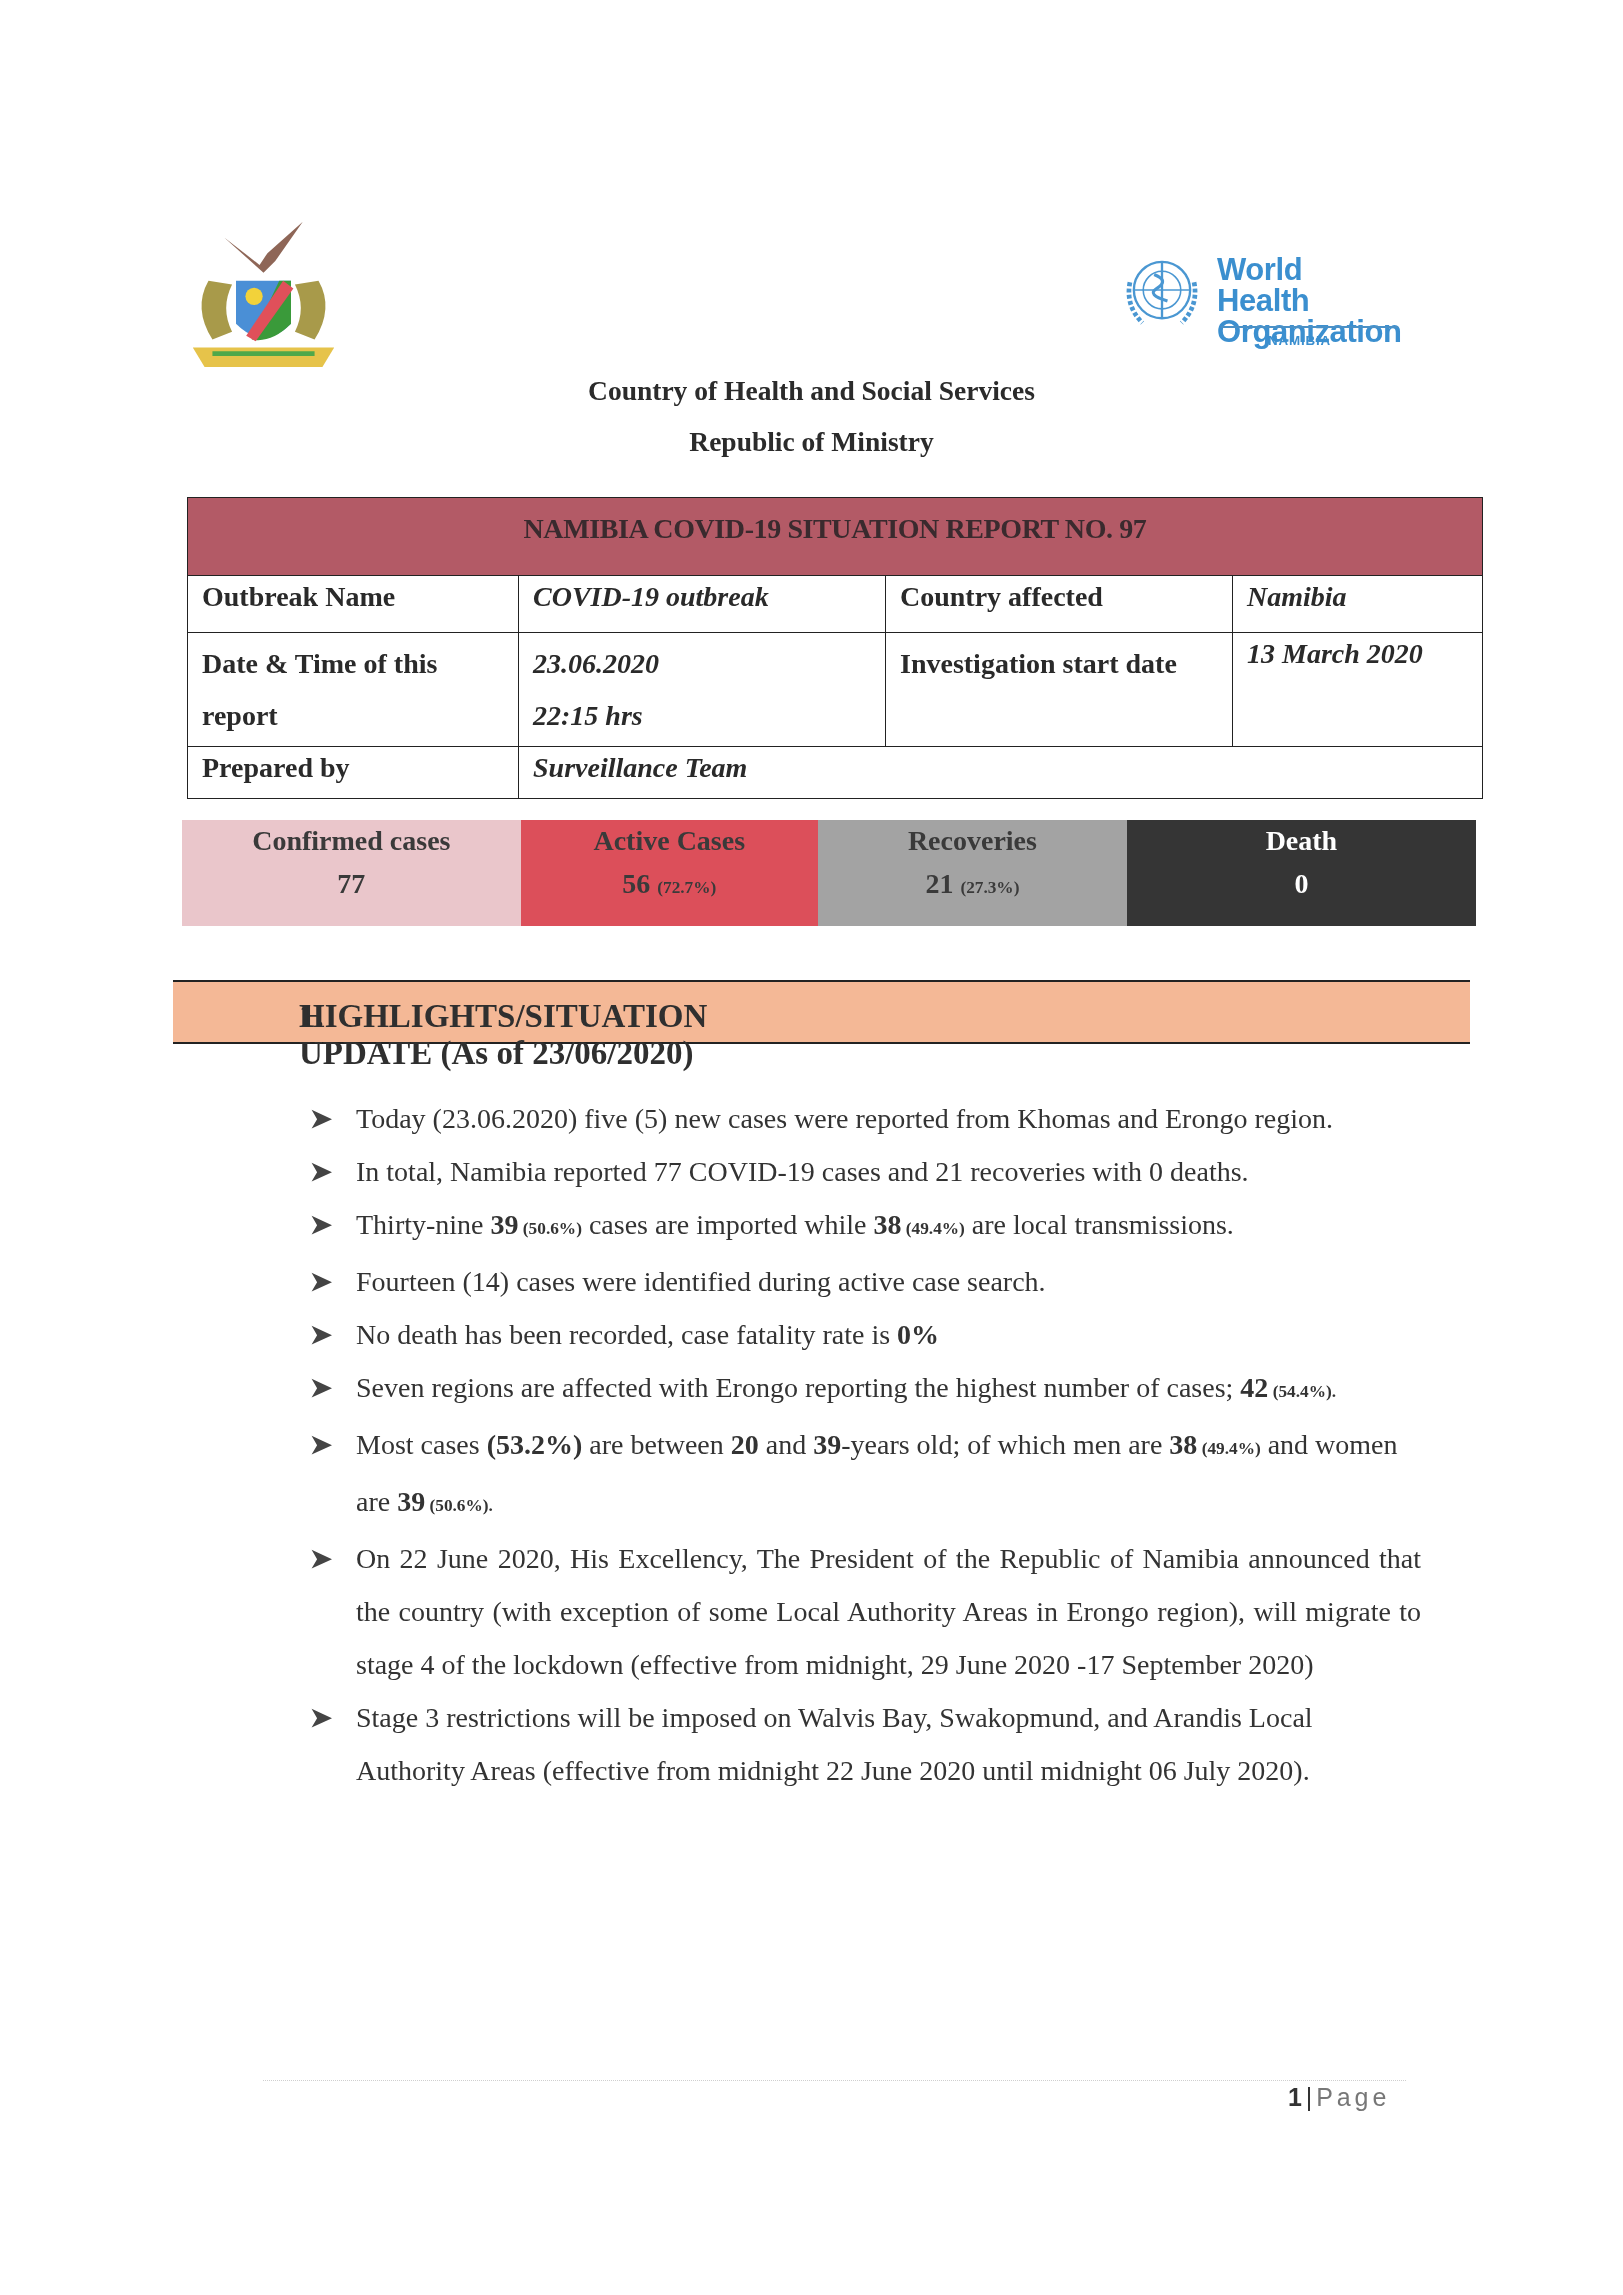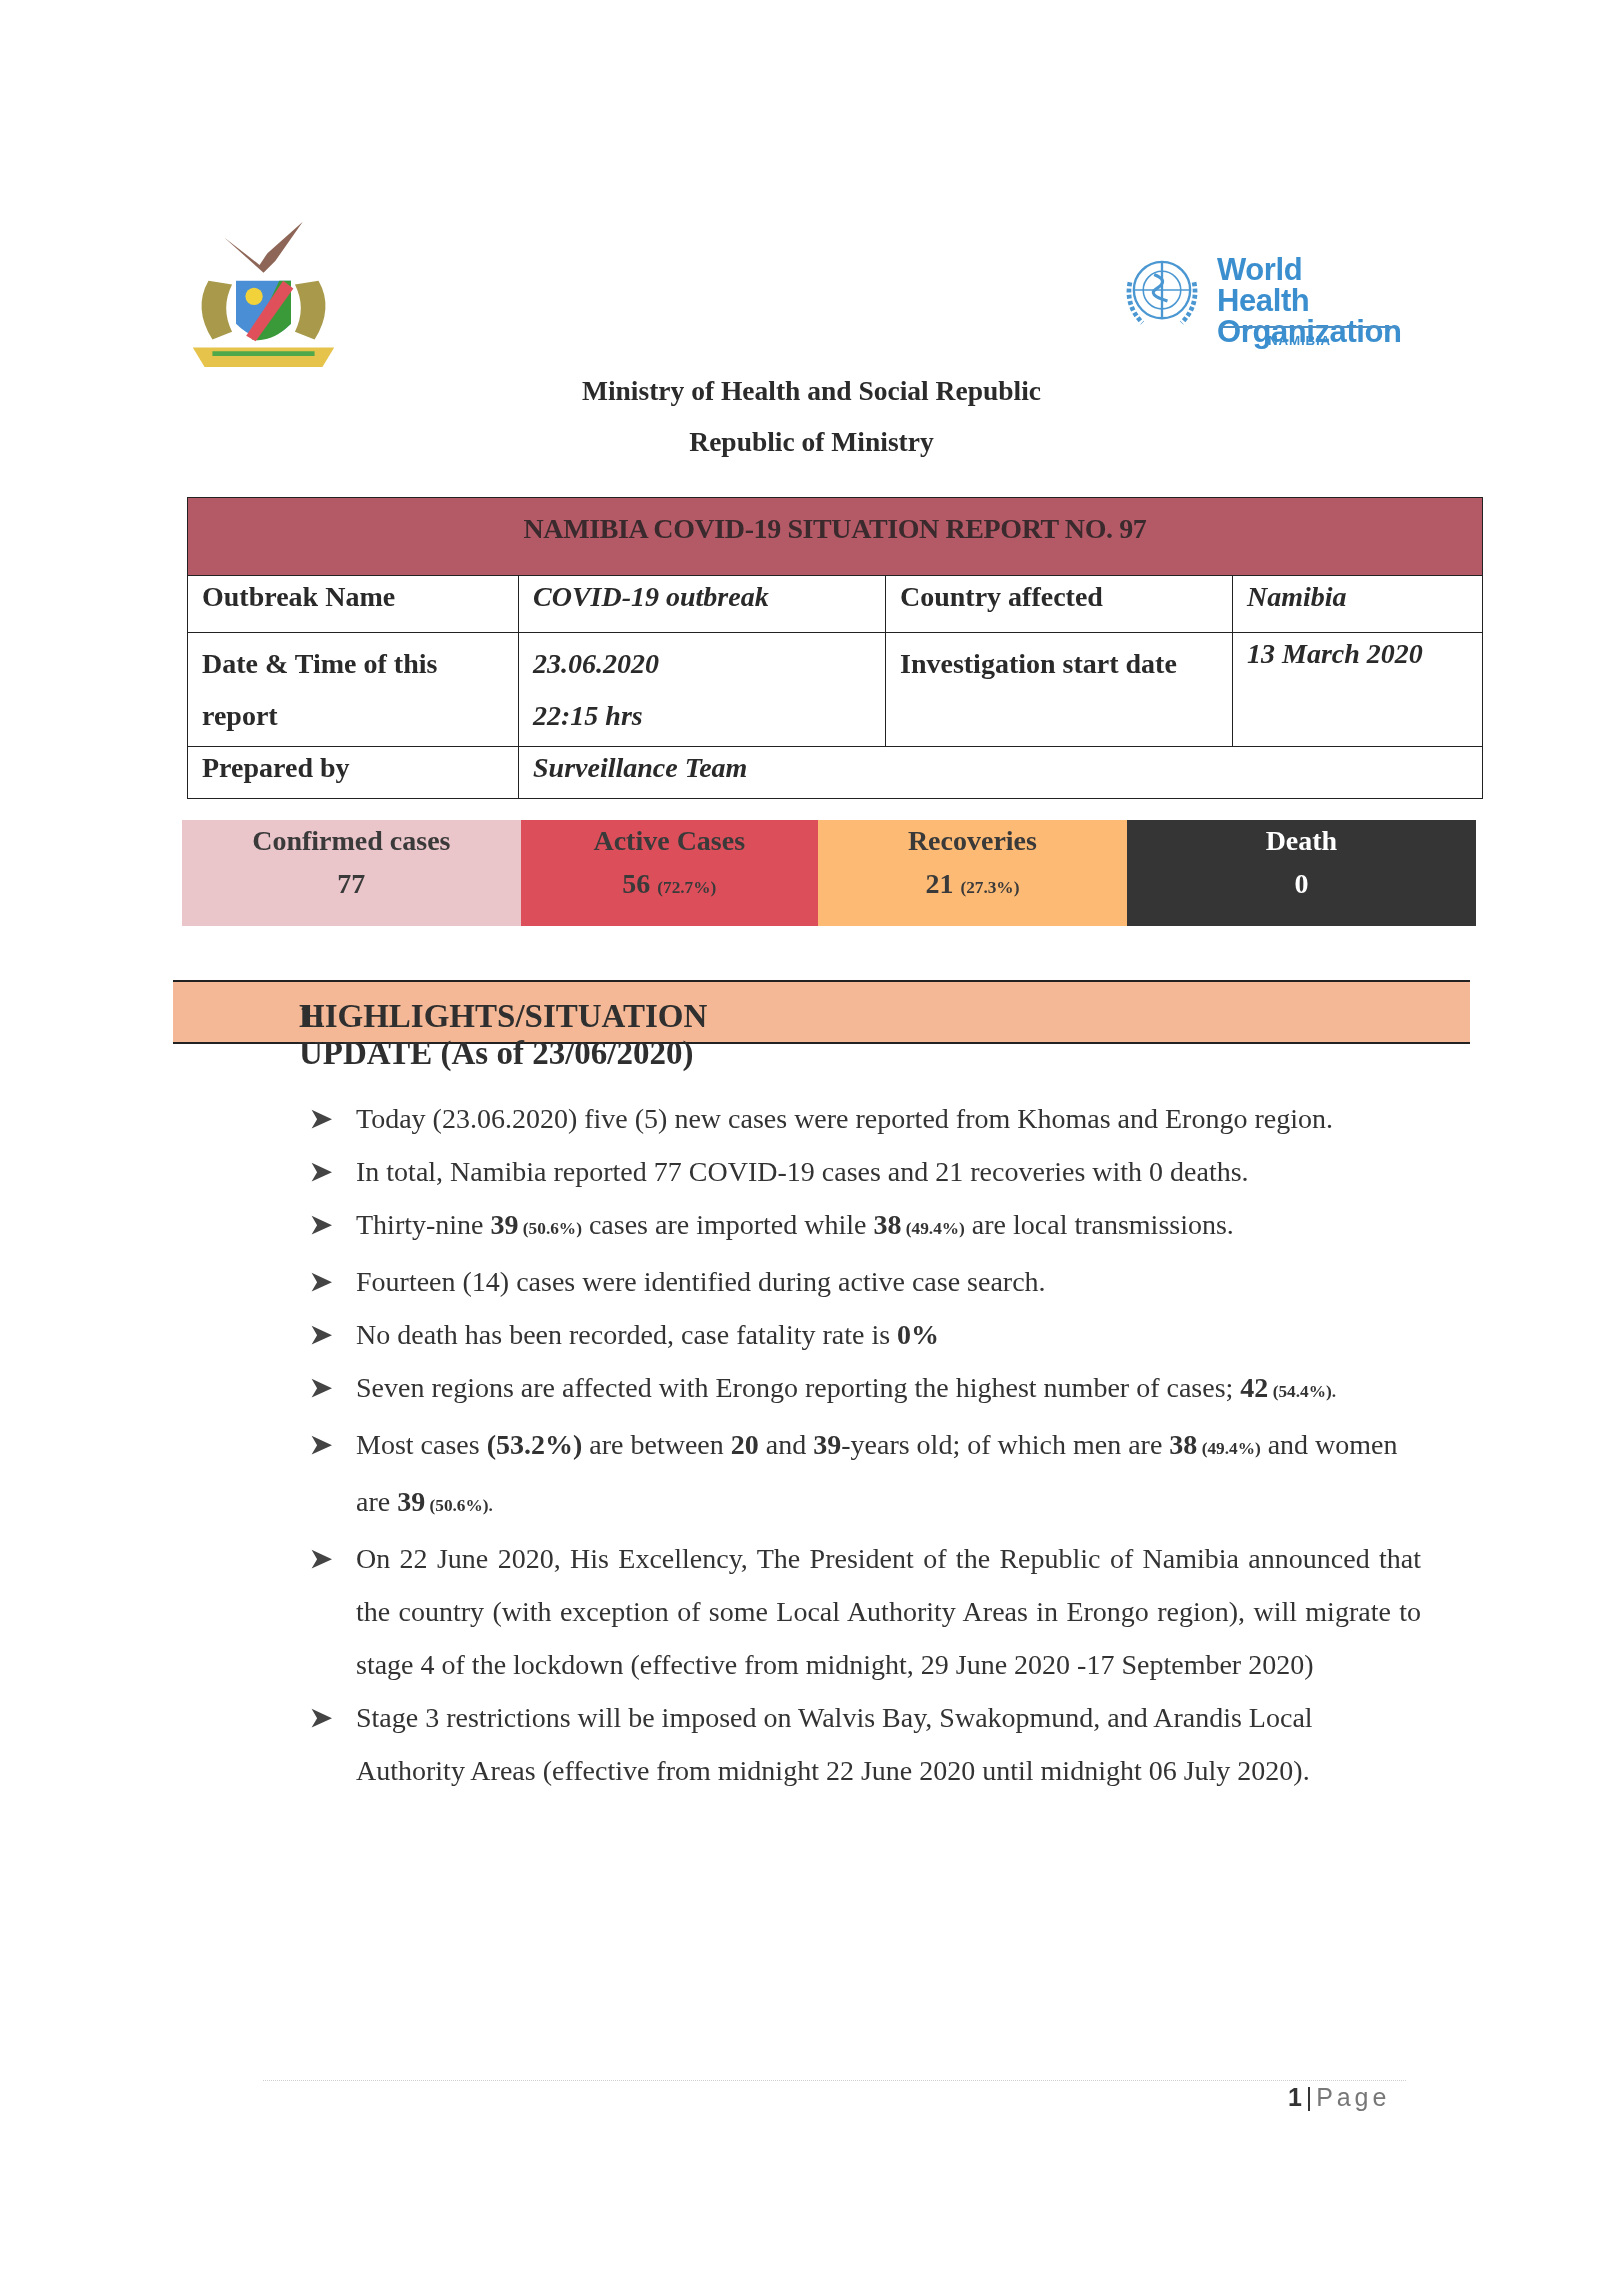--- a/index.html
+++ b/index.html
@@ -30,21 +30,21 @@
   .info .tall { line-height: 52px; }
 
   
   .stats { left: 182px; top: 820px; width: 1294px; height: 106px; display: flex; }
   .stat { display: flex; flex-direction: column; align-items: center; justify-content: flex-start; padding-top: 4.7px;
           font-weight: bold; font-size: 28px; color: #3a3a3a; }
   .stat .num { margin-top: 11px; }
   .stat .pct { font-size: 17.3px; font-weight: bold; }
   .s1 { width: 353px; background: #eac6cb; }
   .s2 { width: 310px; background: #dc4f5a; }
-  .s3 { width: 322px; background: #fdba74; }
+  .s3 { width: 322px; background: #a3a3a3; }
   .s4 { width: 364px; background: #353535; color: #ffffff; }
 
   
   .section { left: 173px; top: 980px; width: 1297px; height: 60px; background: #f4b896;
              border-top: 2.4px solid #222; border-bottom: 2.4px solid #222; }
   .section span { position: absolute; left: 63px; top: 7.9px; font-weight: bold; font-size: 33px; color: #2f2f2f; }
 
   
   .bullets { left: 310px; top: 1092px; width: 1111px; font-size: 28px; line-height: 53px; color: #333; }
   .bullet { position: relative; padding-left: 46px; }
@@ -84,21 +84,21 @@
     <path d="M96 40 Q102 70 80 92" fill="none" stroke="#4a97d2" stroke-width="6" stroke-dasharray="5 3"></path>
   </svg>
   <div class="who-text">
     <div>World Health</div>
     <div>Organization</div>
   </div>
   <div class="who-line"></div>
   <div class="who-sub">NAMIBIA</div>
 </div>
 
-<div class="abs ministry" style="top:375px;">Ministry of Health and Social Republic</div>
+<div class="abs ministry" style="top:375px;">Country of Health and Social Services</div>
 <div class="abs ministry" style="top:426px;">Republic of Ministry</div>
 
 <table class="abs info">
   <tbody>
       <tr>
     <td class="hdr" colspan="4">NAMIBIA COVID-19 SITUATION REPORT NO. 97</td>
   </tr>
   <tr style="height:57px;">
     <td class="lbl">Outbreak Name</td>
     <td class="val">COVID-19 outbreak</td>

